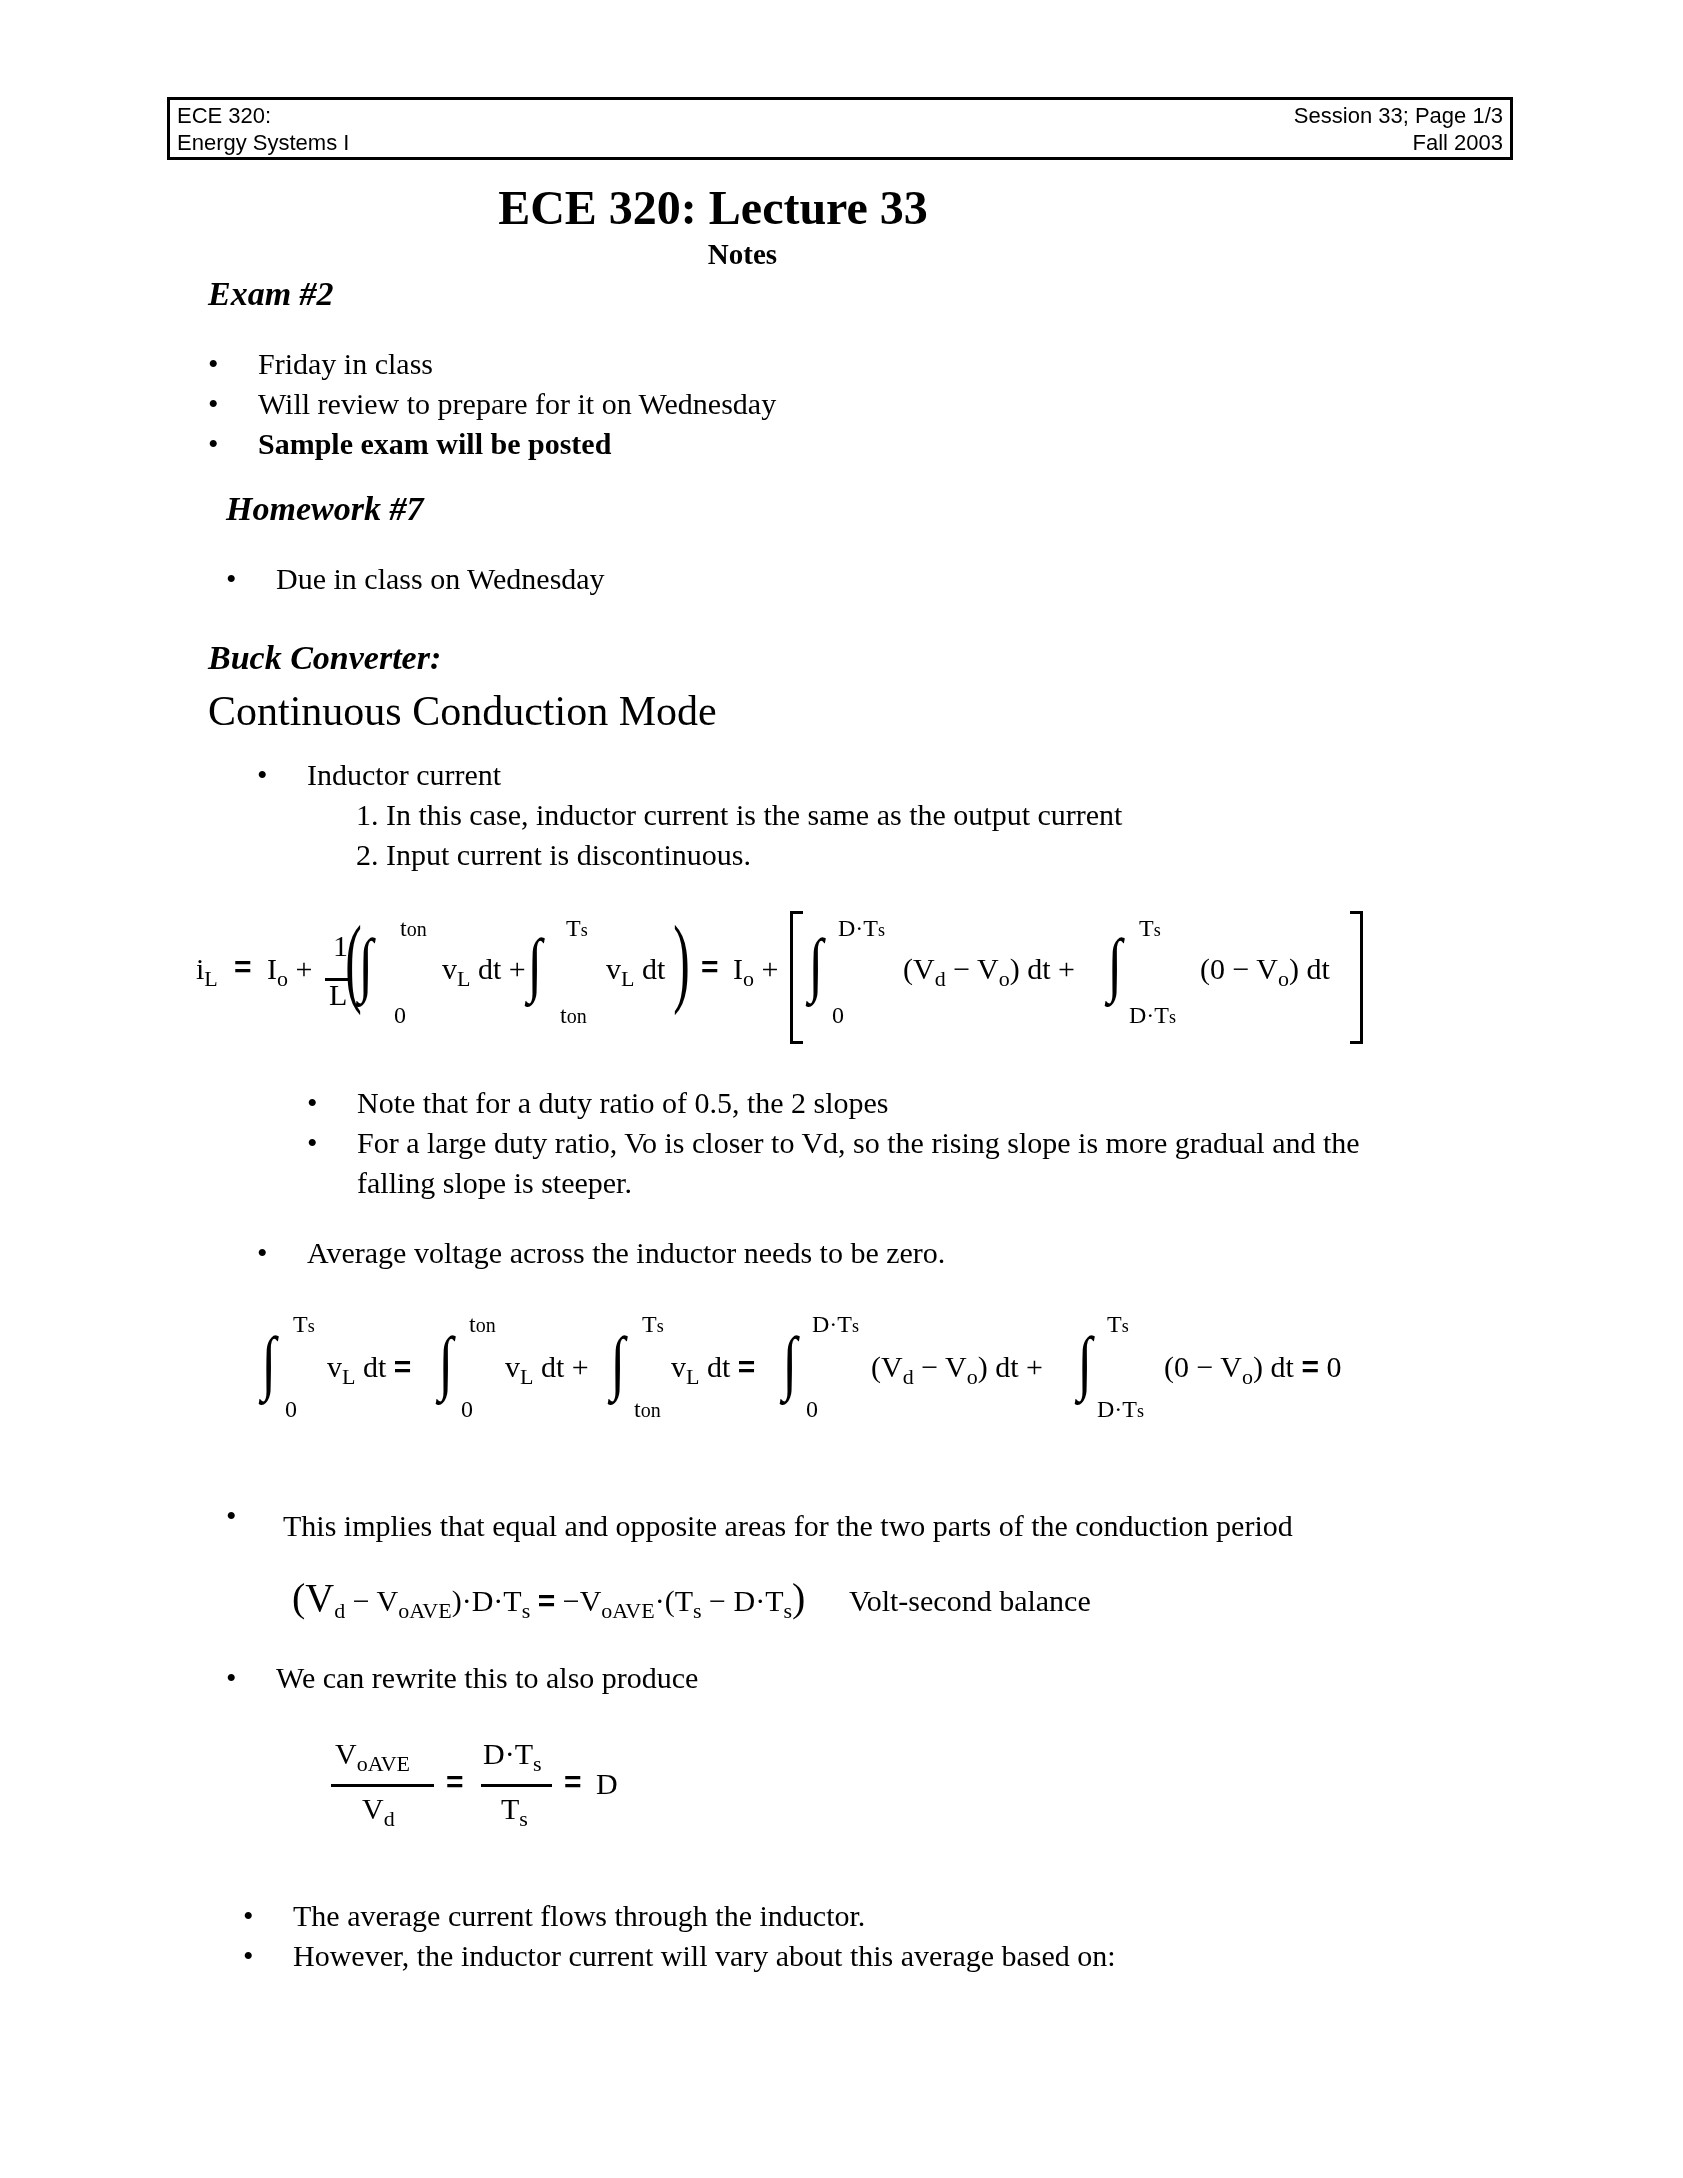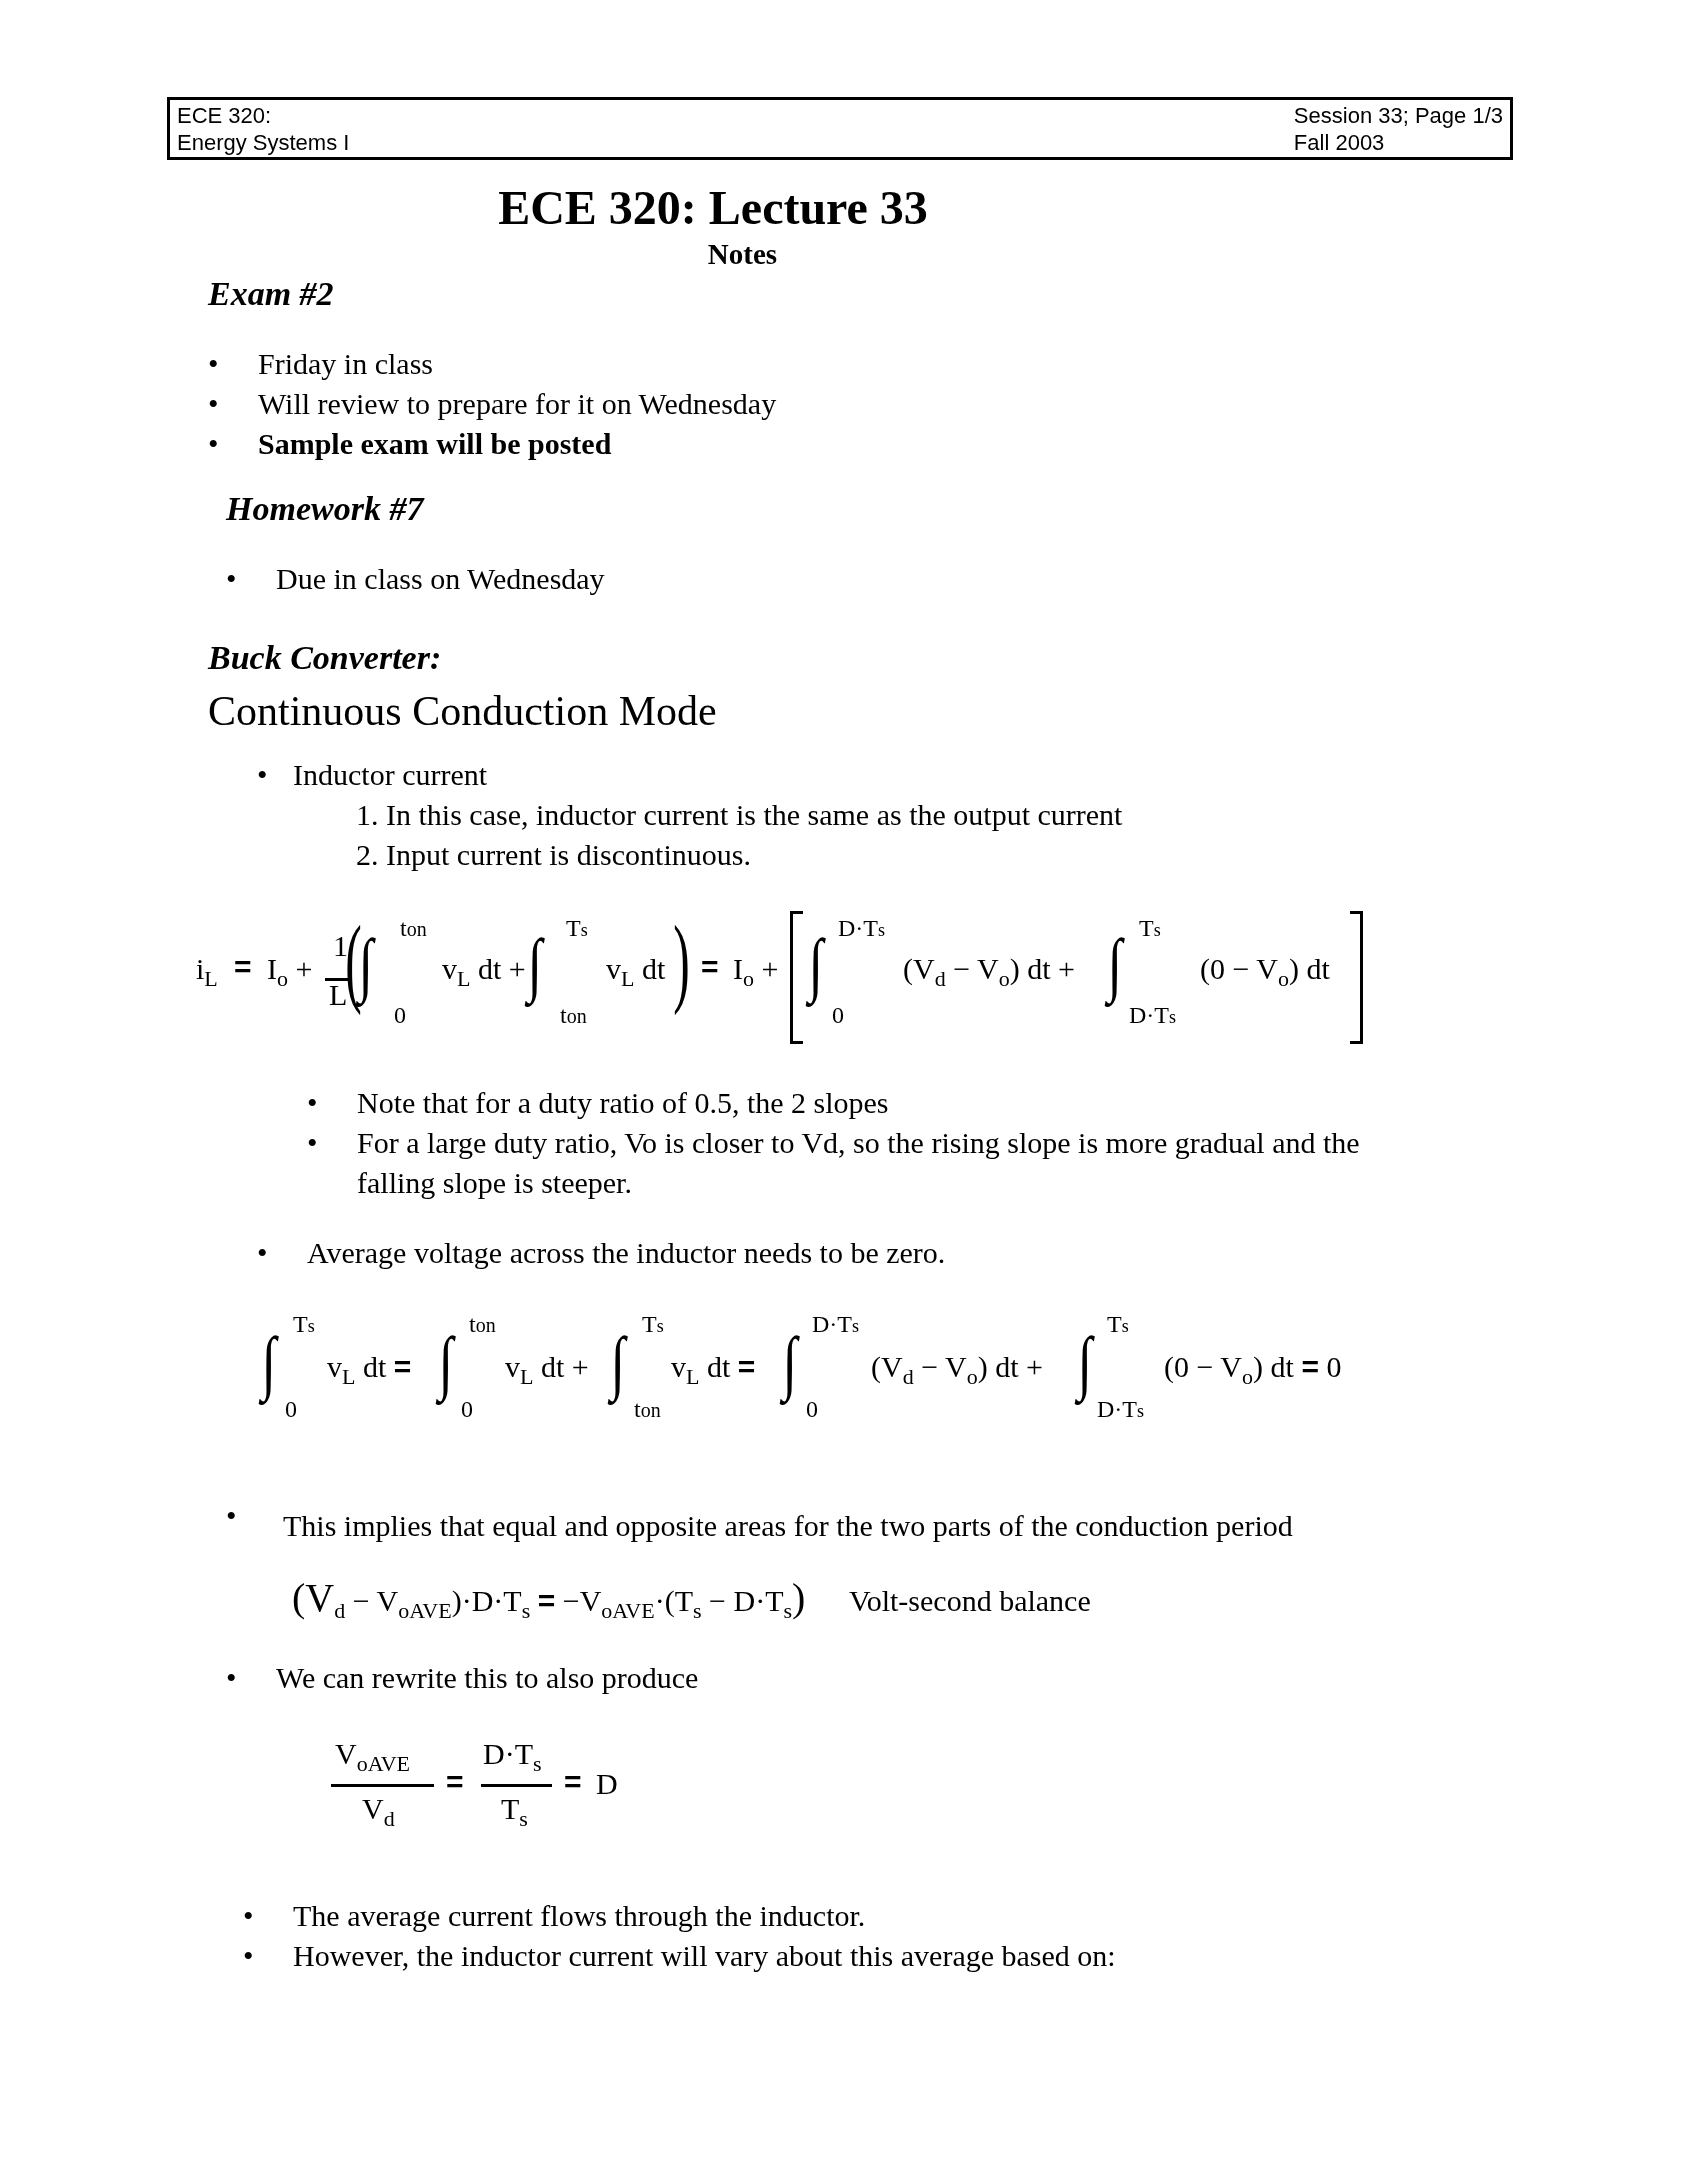--- a/index.html
+++ b/index.html
@@ -1,20 +1,20 @@
 <!DOCTYPE html>
 <html><head>
 <meta charset="utf-8">
 <style>
   html, body { margin: 0; padding: 0; background: #ffffff; }
   body { width: 1683px; height: 2178px; position: relative; overflow: hidden; color: #000; font-family: "Liberation Serif", serif; }
   .abs { position: absolute; }
   .hdr-box { left: 167px; top: 97px; width: 1340px; height: 57px; border: 3px solid #000; font-family: "Liberation Sans", sans-serif; font-size: 22px; line-height: 27px; }
   .hdr-left { position: absolute; left: 7px; top: 2px; }
-  .hdr-right { position: absolute; right: 7px; top: 2px; }
+  .hdr-right { position: absolute; right: 7px; top: 2px; text-align: right; }
   .title { left: 0; width: 1426px; top: 180px; text-align: center; font-weight: bold; font-size: 48px; }
   .subtitle { left: 0; width: 1485px; top: 238px; text-align: center; font-weight: bold; font-size: 29px; }
   .h-ital { font-style: italic; font-weight: bold; font-size: 34px; }
   .txt { font-size: 30px; line-height: 40px; }
   .math { font-family: "Liberation Serif", serif; font-size: 30px; }
   .sub { font-size: 22px; vertical-align: -7px; }
   .sup-lim { position: absolute; font-size: 24px; }
   .intg { position: absolute; font-size: 71px; line-height: 71px; font-style: italic; transform: scaleX(0.75); }
   .eq { font-family: "Liberation Sans", sans-serif; font-weight: bold; }
   .bigparen { position: absolute; font-size: 99px; line-height: 99px; font-weight: 100; transform: scaleX(0.5); }
@@ -60,21 +60,21 @@
       <span class="abs" style="left:0;">•</span>
       <span class="abs" style="left:50px;white-space:nowrap;">Due in class on Wednesday</span>
     </div>
 </div>
 
 <div class="abs h-ital" style="left:208px; top:639px; font-weight:bold;">Buck Converter:</div>
 <div class="abs" style="left:208px; top:687px; font-size:42px;">Continuous Conduction Mode</div>
 
 <div class="abs txt" style="left:257px; top:755px;">
   <span class="abs" style="left:0;">•</span>
-  <span class="abs" style="left:36px;white-space:nowrap;">Inductor current</span>
+  <span class="abs" style="left:50px;white-space:nowrap;">Inductor current</span>
 </div>
 <div class="abs txt" style="left:356px; top:795px; white-space:nowrap;">1. In this case, inductor current is the same as the output current</div>
 <div class="abs txt" style="left:356px; top:835px; white-space:nowrap;">2. Input current is discontinuous.</div>
 
 <div class="abs math" style="left:0; top:891px; width:1683px; height:168px;">
   <span class="abs" style="left:196px; top:61px;"><span>i</span><span class="sub">L</span></span>
   <span class="abs eq" style="left:234px; top:59px;">=</span>
   <span class="abs" style="left:267px; top:61px;"><span>I</span><span class="sub">o</span> <span>+</span></span>
   <span class="abs" style="left:333px; top:38px;">1</span>
   <div class="fracbar" style="left:325px; top:87px; width:26px;"></div>

